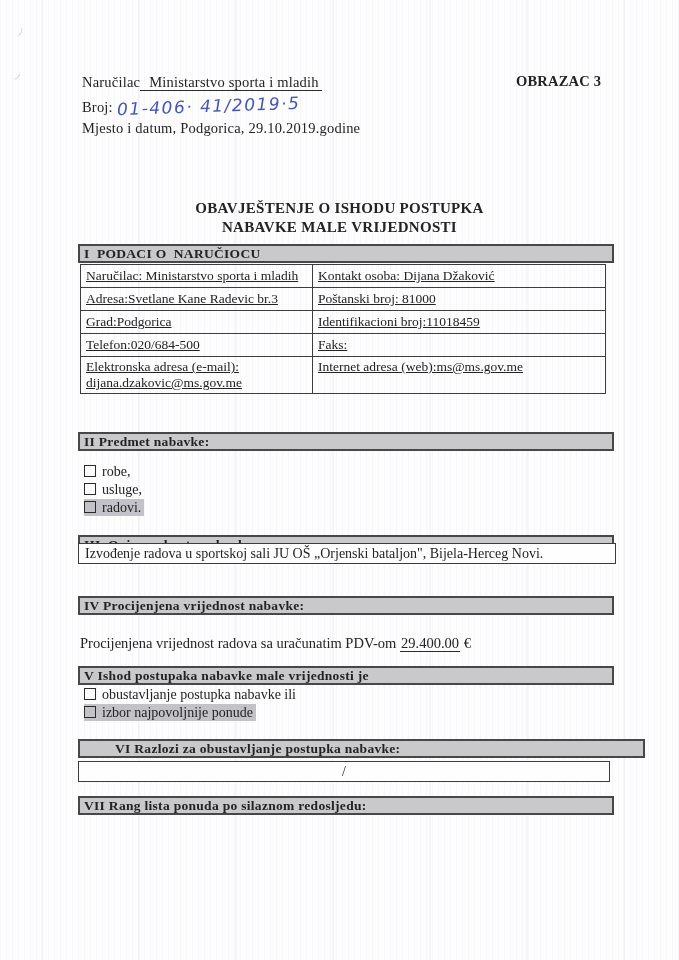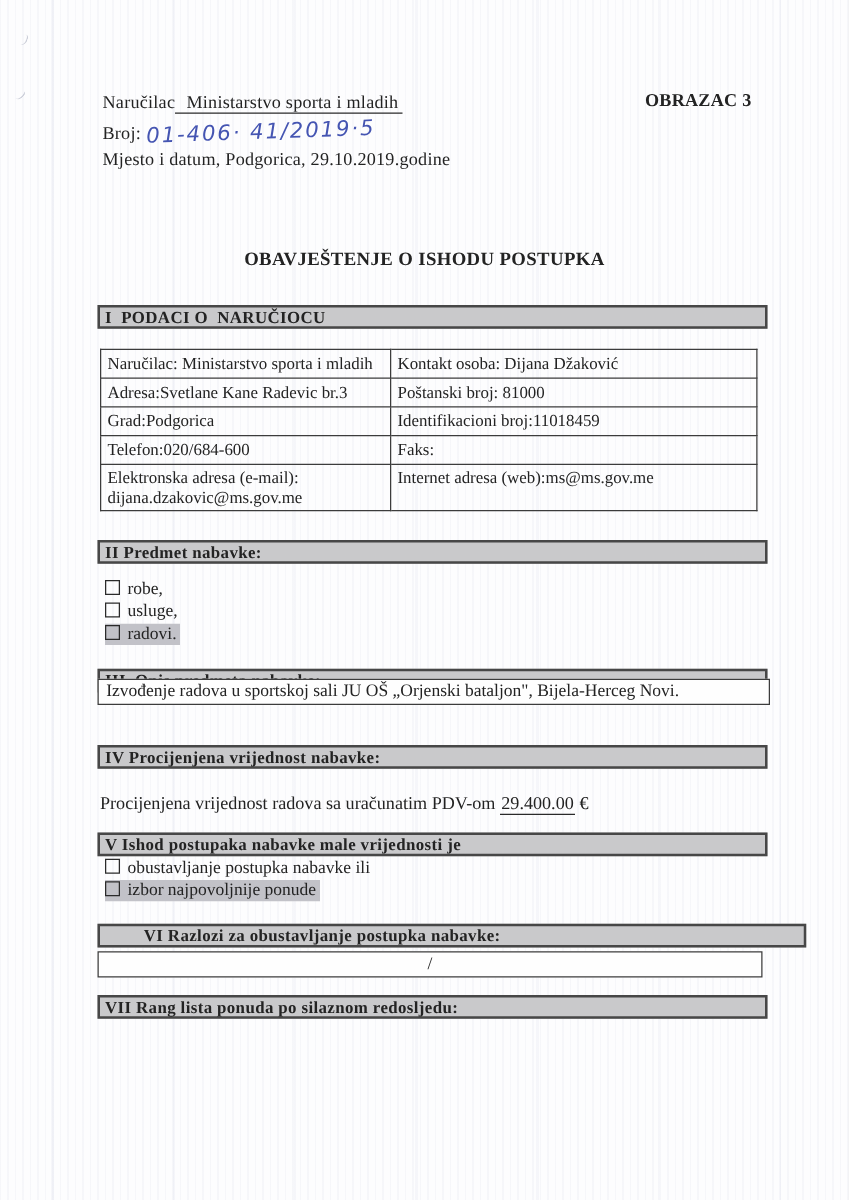--- a/index.html
+++ b/index.html
@@ -84,40 +84,41 @@
   <div class="abs hdr-line" style="left:82px;top:74px;"><span>Naručilac</span><span class="u-val">Ministarstvo sporta i mladih</span></div>
 
   <div class="abs hdr-line" style="left:516px;top:73px;font-weight:bold;">OBRAZAC 3</div>
 
   <div class="abs hdr-line" style="left:82px;top:96px;"><span>Broj:</span><span class="handwriting">01-406· 41/2019·5</span></div>
 
   <div class="abs hdr-line" style="left:82px;top:120px;">Mjesto i datum, Podgorica, 29.10.2019.godine</div>
 
   <div class="abs doc-title" style="left:0;top:199px;">
     <div>OBAVJEŠTENJE O ISHODU POSTUPKA</div>
+    <div>NABAVKE MALE VRIJEDNOSTI</div>
   </div>
 
   <div class="abs bar" style="top:244px;">I  PODACI O  NARUČIOCU</div>
 
-  <table class="info abs" style="left:80px;top:279px;">
+  <table class="info abs" style="left:80px;top:264px;text-decoration:underline;">
     <tbody>
         <tr>
       <td class="col-l">Naručilac: Ministarstvo sporta i mladih</td>
       <td>Kontakt osoba: Dijana Džaković</td>
     </tr>
     <tr>
       <td class="col-l">Adresa:Svetlane Kane Radevic br.3</td>
       <td>Poštanski broj: 81000</td>
     </tr>
     <tr>
       <td class="col-l">Grad:Podgorica</td>
       <td>Identifikacioni broj:11018459</td>
     </tr>
     <tr>
-      <td class="col-l">Telefon:020/684-600</td>
+      <td class="col-l">Telefon:020/684-500</td>
       <td>Faks:</td>
     </tr>
     <tr>
       <td class="col-l pre">Elektronska adresa (e-mail):
 dijana.dzakovic@ms.gov.me</td>
       <td style="vertical-align:top;">Internet adresa (web):ms@ms.gov.me</td>
     </tr>
   </tbody>
     </table>
 

